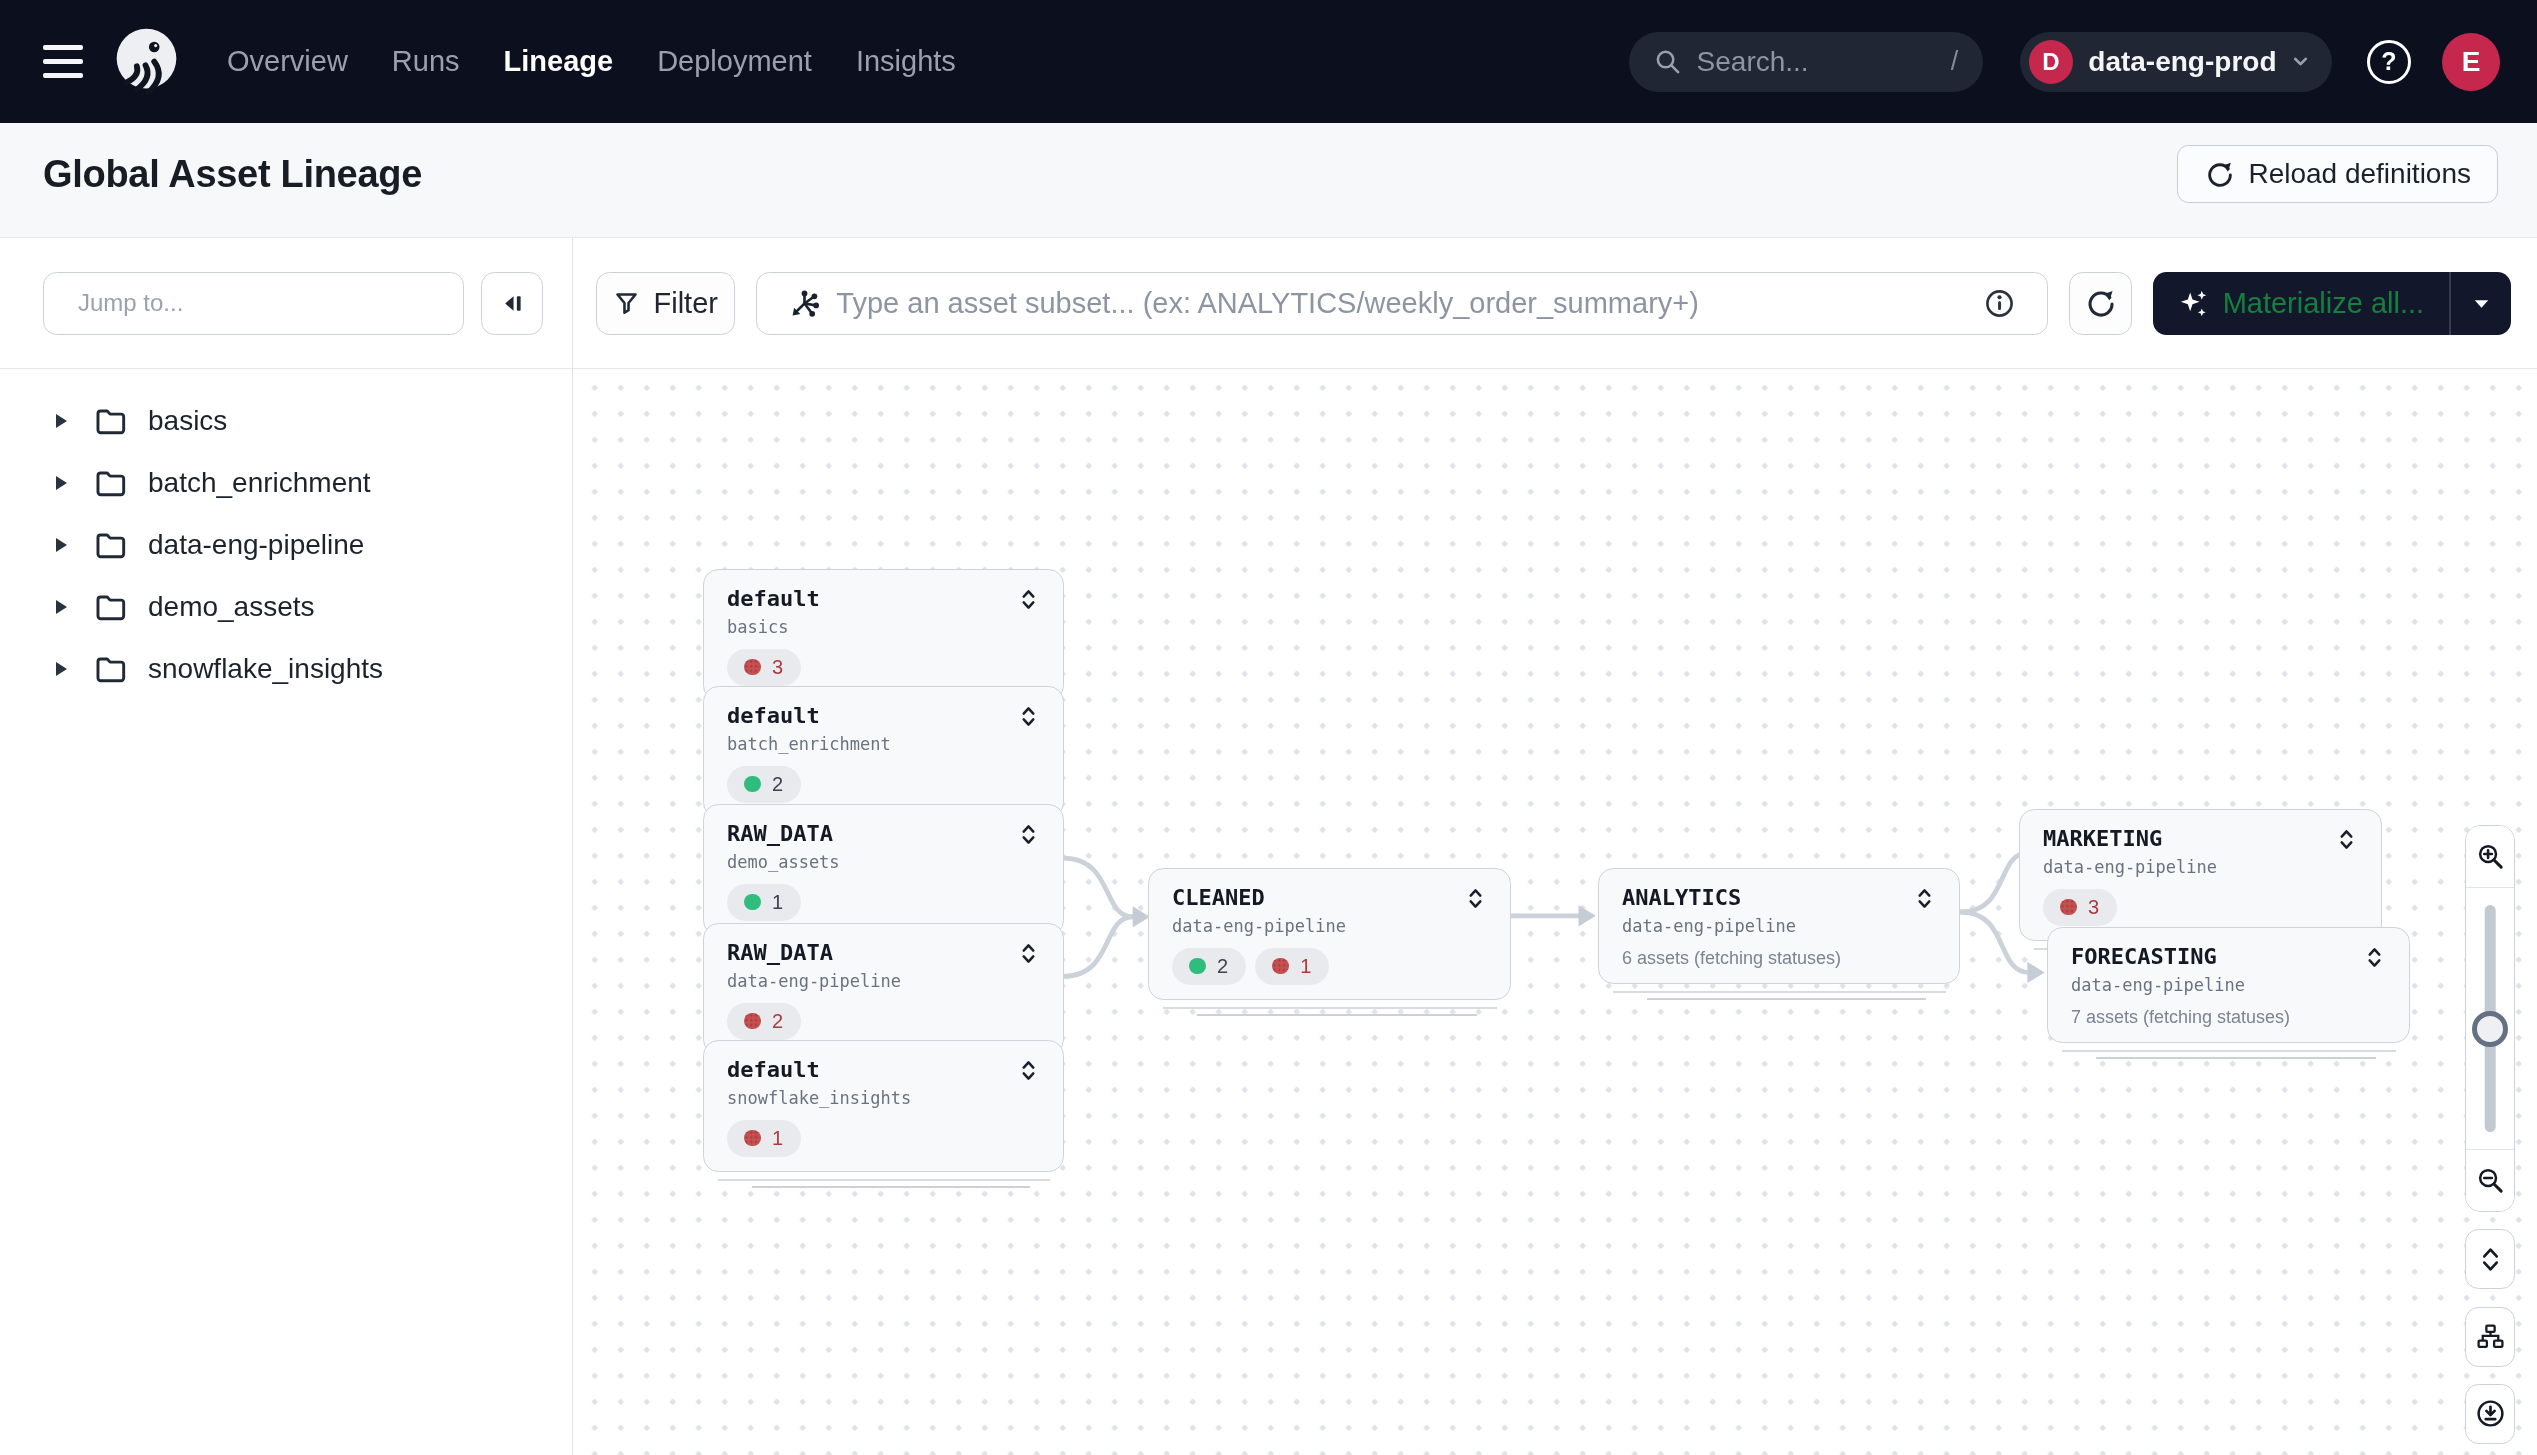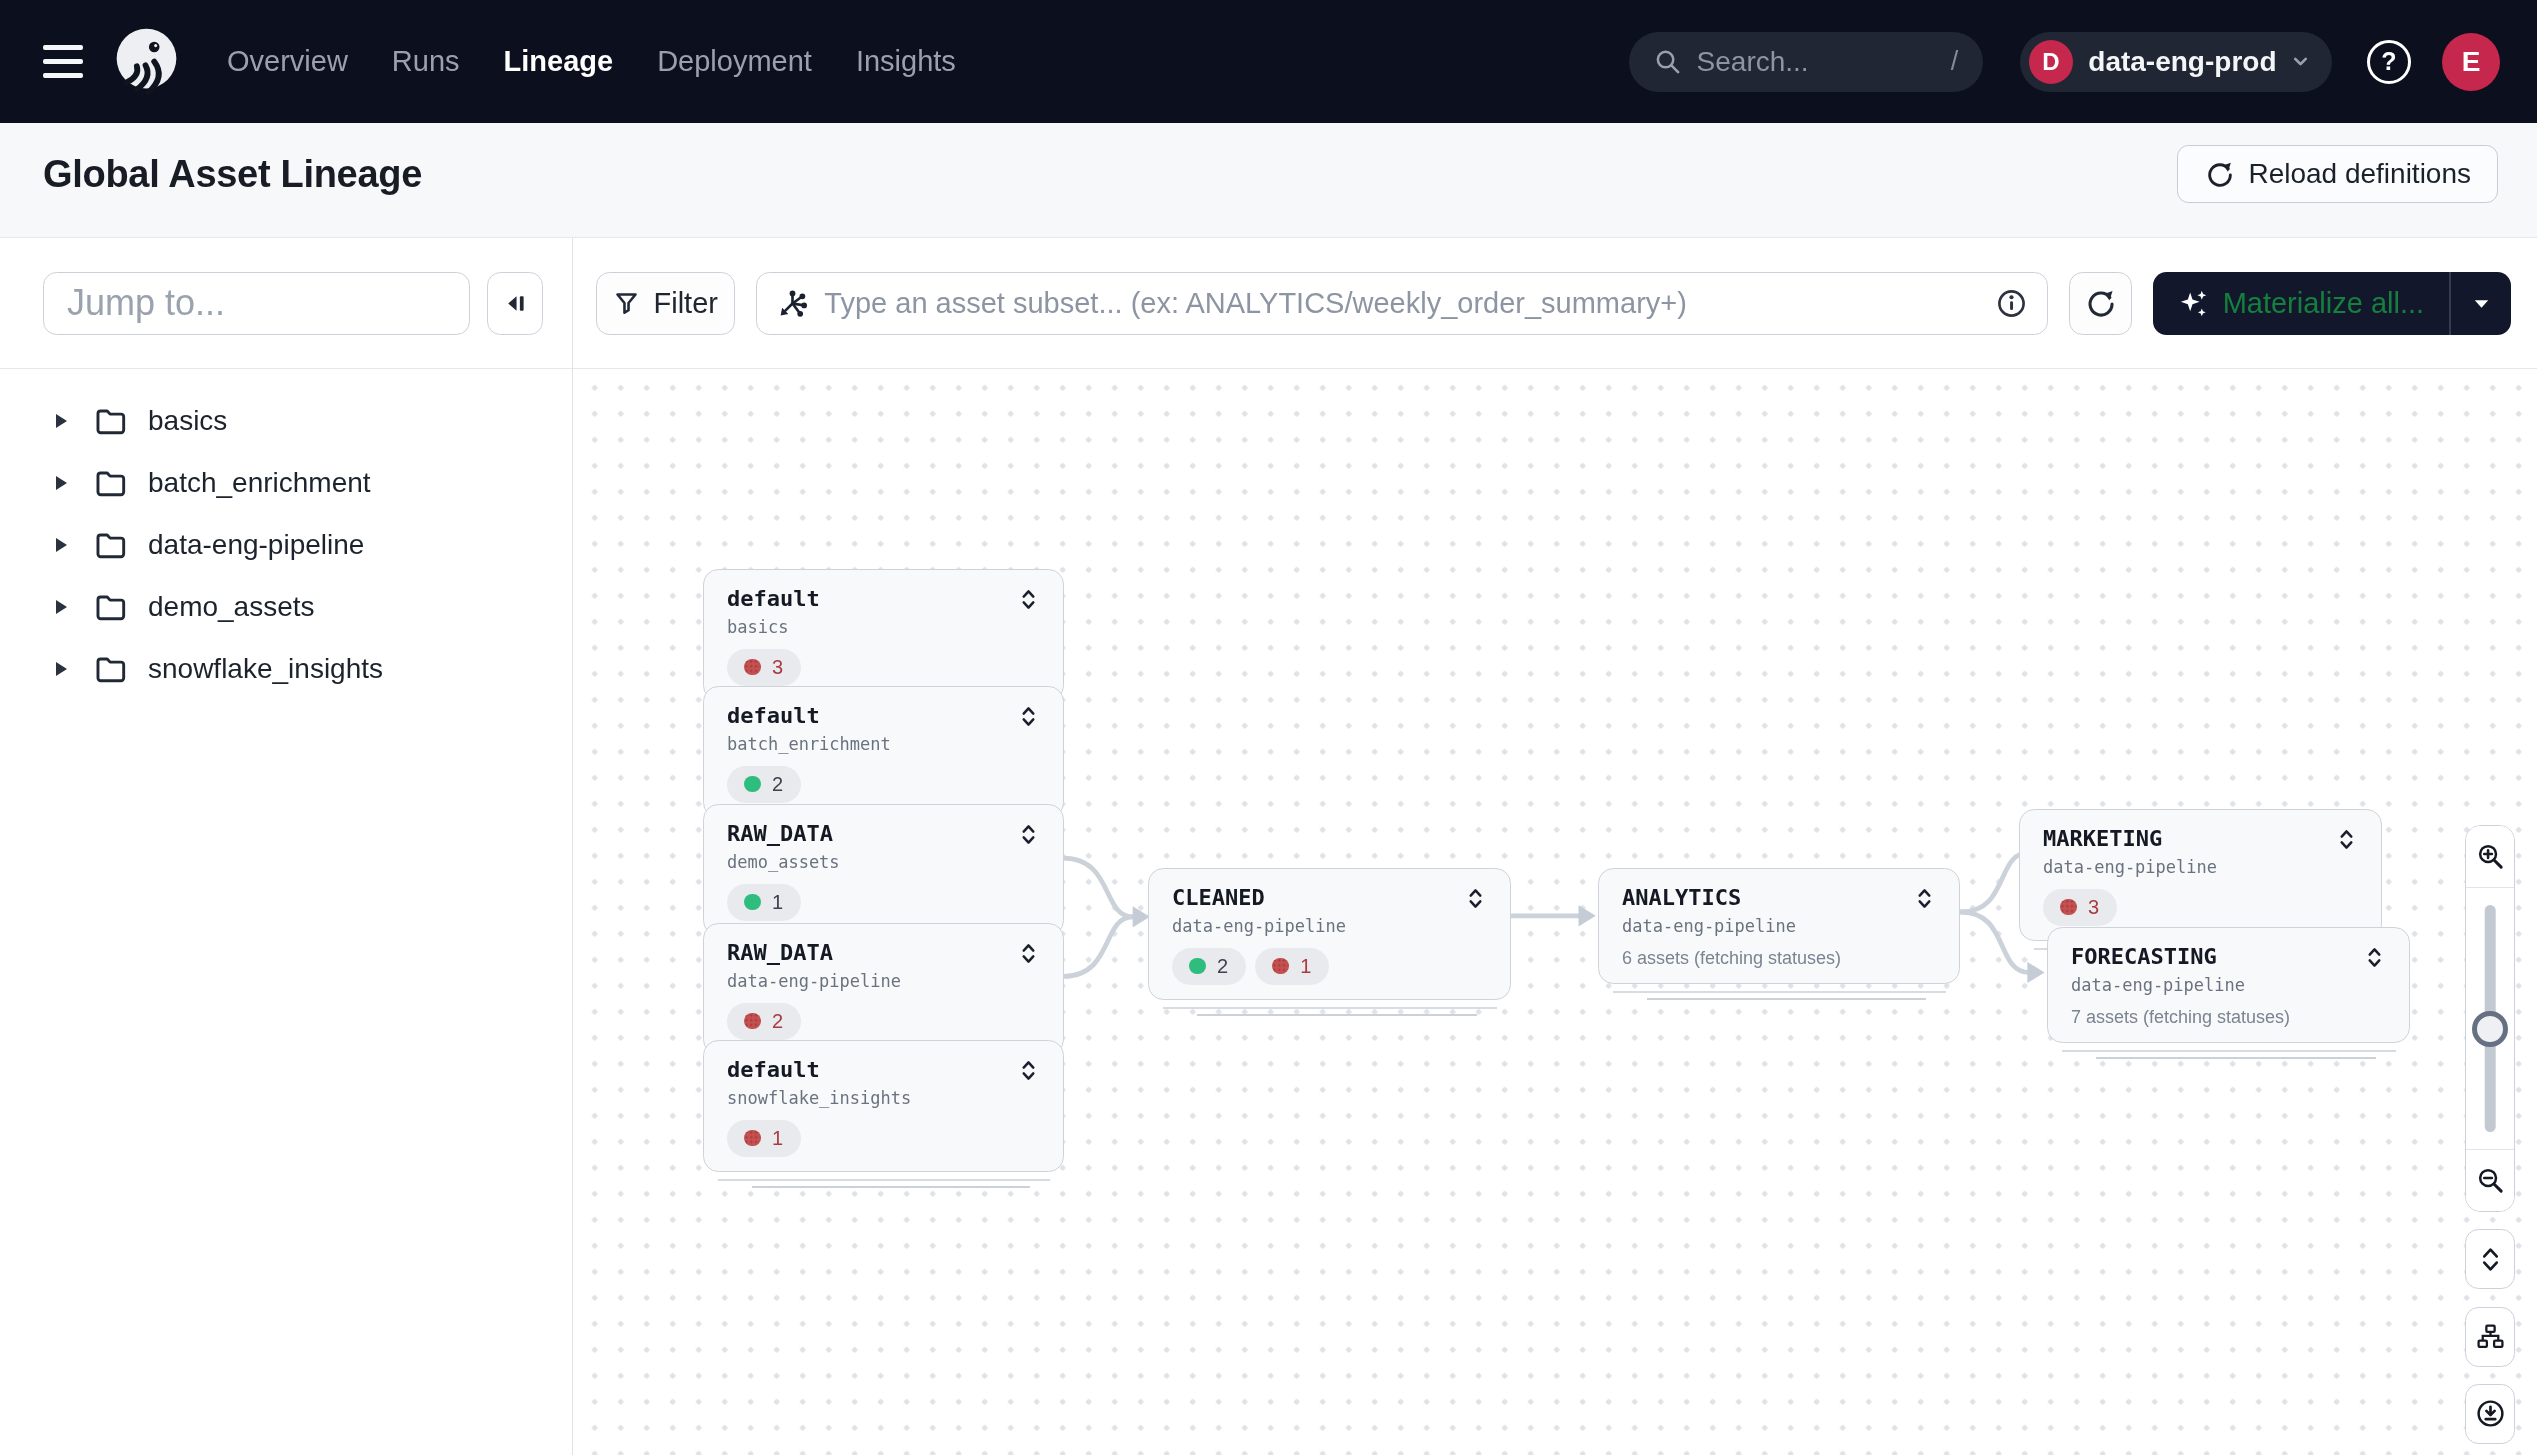--- a/index.html
+++ b/index.html
@@ -27,34 +27,34 @@
   
   .pageheader { height:115px; background:#f7f8fa; border-bottom:1.9px solid #e4e7ec; display:flex; align-items:center; padding:0 40px 12px 43px; }
   .pagetitle { font-size:38px; font-weight:bold; color:#171c25; letter-spacing:-0.3px; }
   .reloadbtn { margin-left:auto; height:58px; padding:0 26px; border-radius:11.5px; border:1.9px solid #c6ccd4; background:#fbfcfd; display:flex; align-items:center; gap:13.5px; cursor:pointer; }
   .reloadbtn span { font-size:28px; color:#1b212b; }
 
   
   .main { display:flex; height:1217px; }
   .sidebar { width:573px; border-right:1.9px solid #dfe3e8; background:#fff; display:flex; flex-direction:column; }
   .sidetop { height:131px; border-bottom:1.9px solid #e4e7ec; display:flex; align-items:center; padding:0 29px 0 43px; gap:17.3px; }
-  .jumpinput { width:427px; height:63px; border:1.9px solid #ccd1d9; border-radius:13.5px; padding:0 23px; font-size:36px; color:#1d242e; outline:none; font-family:"Liberation Sans",sans-serif; }
+  .jumpinput { width:427px; height:63px; border:1.9px solid #ccd1d9; border-radius:13.5px; padding:0 34px; font-size:24px; color:#1d242e; outline:none; font-family:"Liberation Sans",sans-serif; }
   .jumpinput::placeholder { color:#9aa2ae; }
   .collapsebtn { width:63px; height:63px; border:1.9px solid #ccd1d9; border-radius:13.5px; background:#fff; display:flex; align-items:center; justify-content:center; cursor:pointer; }
   .tree { padding-top:21px; }
   .treerow { height:62px; display:flex; align-items:center; padding-left:56px; cursor:pointer; }
   .caret { width:0; height:0; border-left:11.5px solid #2a3240; border-top:7.7px solid transparent; border-bottom:7.7px solid transparent; }
   .treerow svg { margin-left:27px; }
   .treelabel { font-size:28px; color:#1c232d; margin-left:21px; }
 
   .graphsec { flex:1; display:flex; flex-direction:column; position:relative; }
   .gtoolbar { height:131px; border-bottom:1.9px solid #e4e7ec; background:#fff; display:flex; align-items:center; padding:0 27px 0 23px; gap:21px; }
   .filterbtn { height:63px; padding:0 16px; border-radius:13.5px; border:1.9px solid #ccd1d9; background:#fdfdfe; display:flex; align-items:center; gap:13.5px; cursor:pointer; }
   .filterbtn span { font-size:29px; color:#20262f; }
-  .subsetwrap { flex:1; height:63px; border:1.9px solid #ccd1d9; border-radius:13.5px; background:#fff; display:flex; align-items:center; padding:0 19px; gap:15.4px; }
+  .subsetwrap { flex:1; height:63px; border:1.9px solid #ccd1d9; border-radius:13.5px; background:#fff; display:flex; align-items:center; padding:0 31px; gap:15.4px; }
   .subsetinput { flex:1; border:none; outline:none; font-size:29px; color:#1d242e; font-family:"Liberation Sans",sans-serif; }
   .subsetinput::placeholder { color:#8d95a3; }
   .refreshbtn { width:63px; height:63px; border-radius:13.5px; border:1.9px solid #ccd1d9; background:#fdfdfe; display:flex; align-items:center; justify-content:center; cursor:pointer; }
   .matbtn { height:63px; border-radius:13.5px; background:#12172b; display:flex; align-items:stretch; cursor:pointer; }
   .matmain { display:flex; align-items:center; gap:13.5px; padding:0 25px; }
   .matmain span { font-size:29px; color:#15803d; }
   .matdiv { width:1.9px; background:#363b50; }
   .matcaret { width:60px; display:flex; align-items:center; justify-content:center; }
 
   

